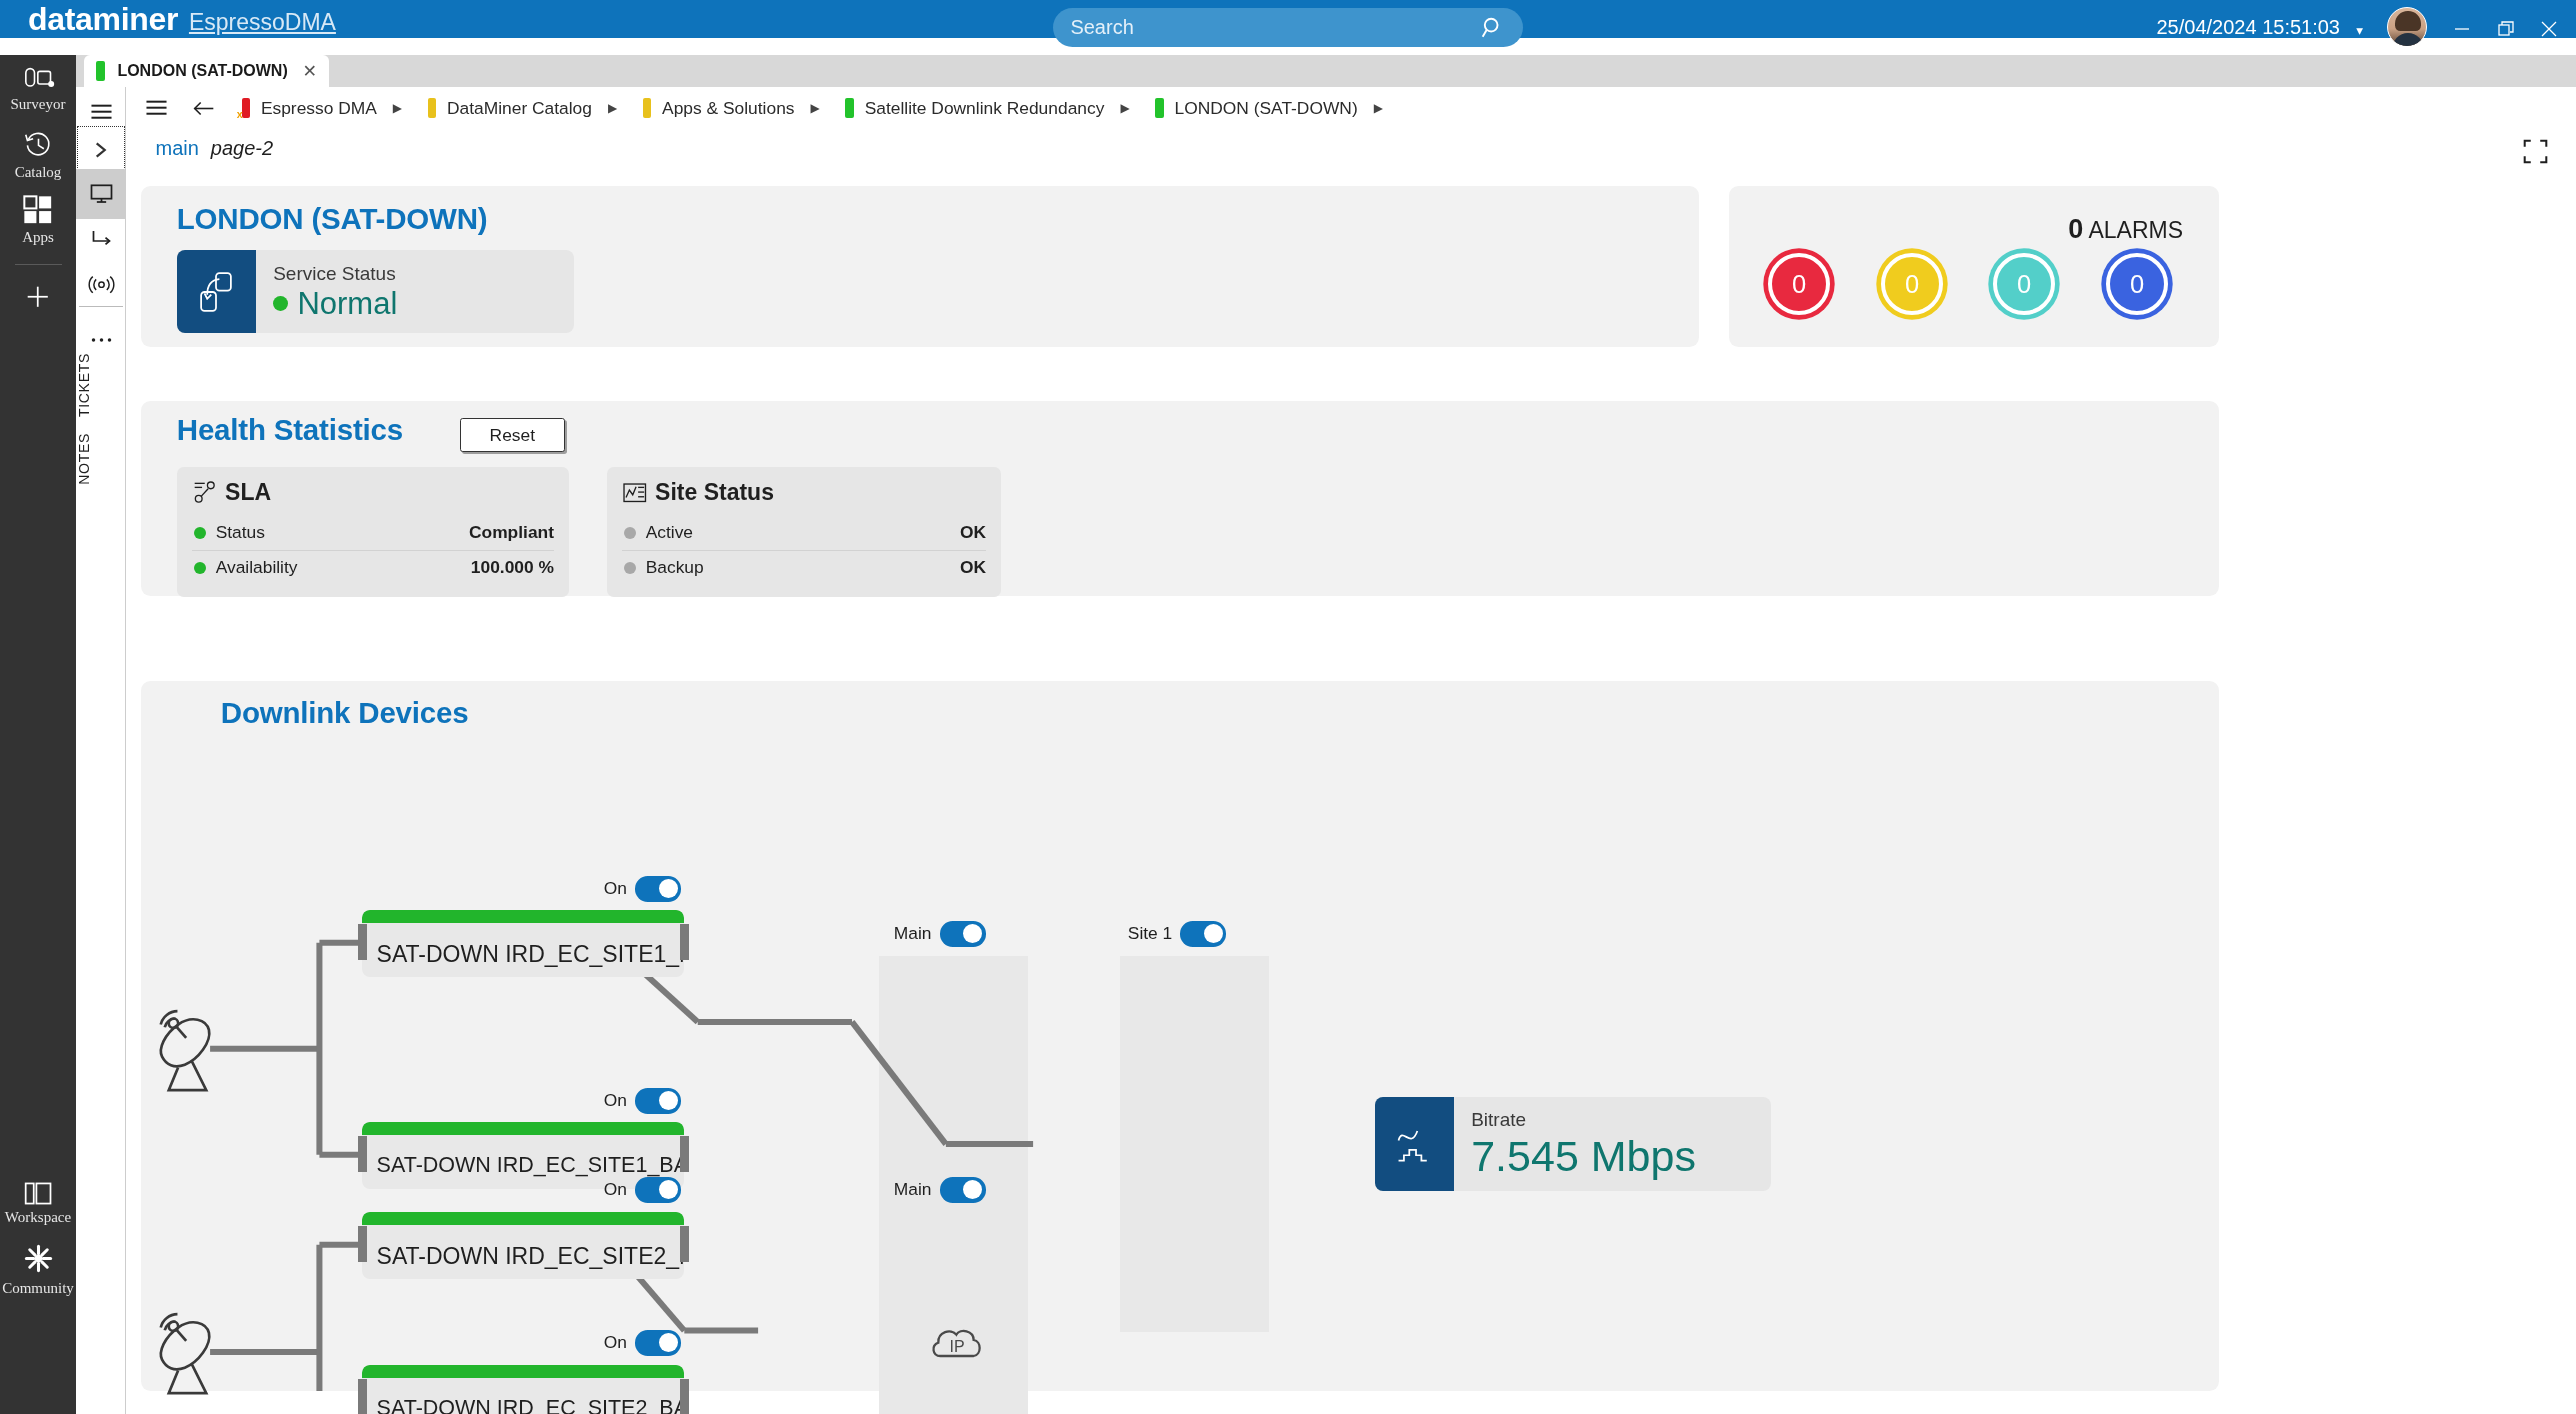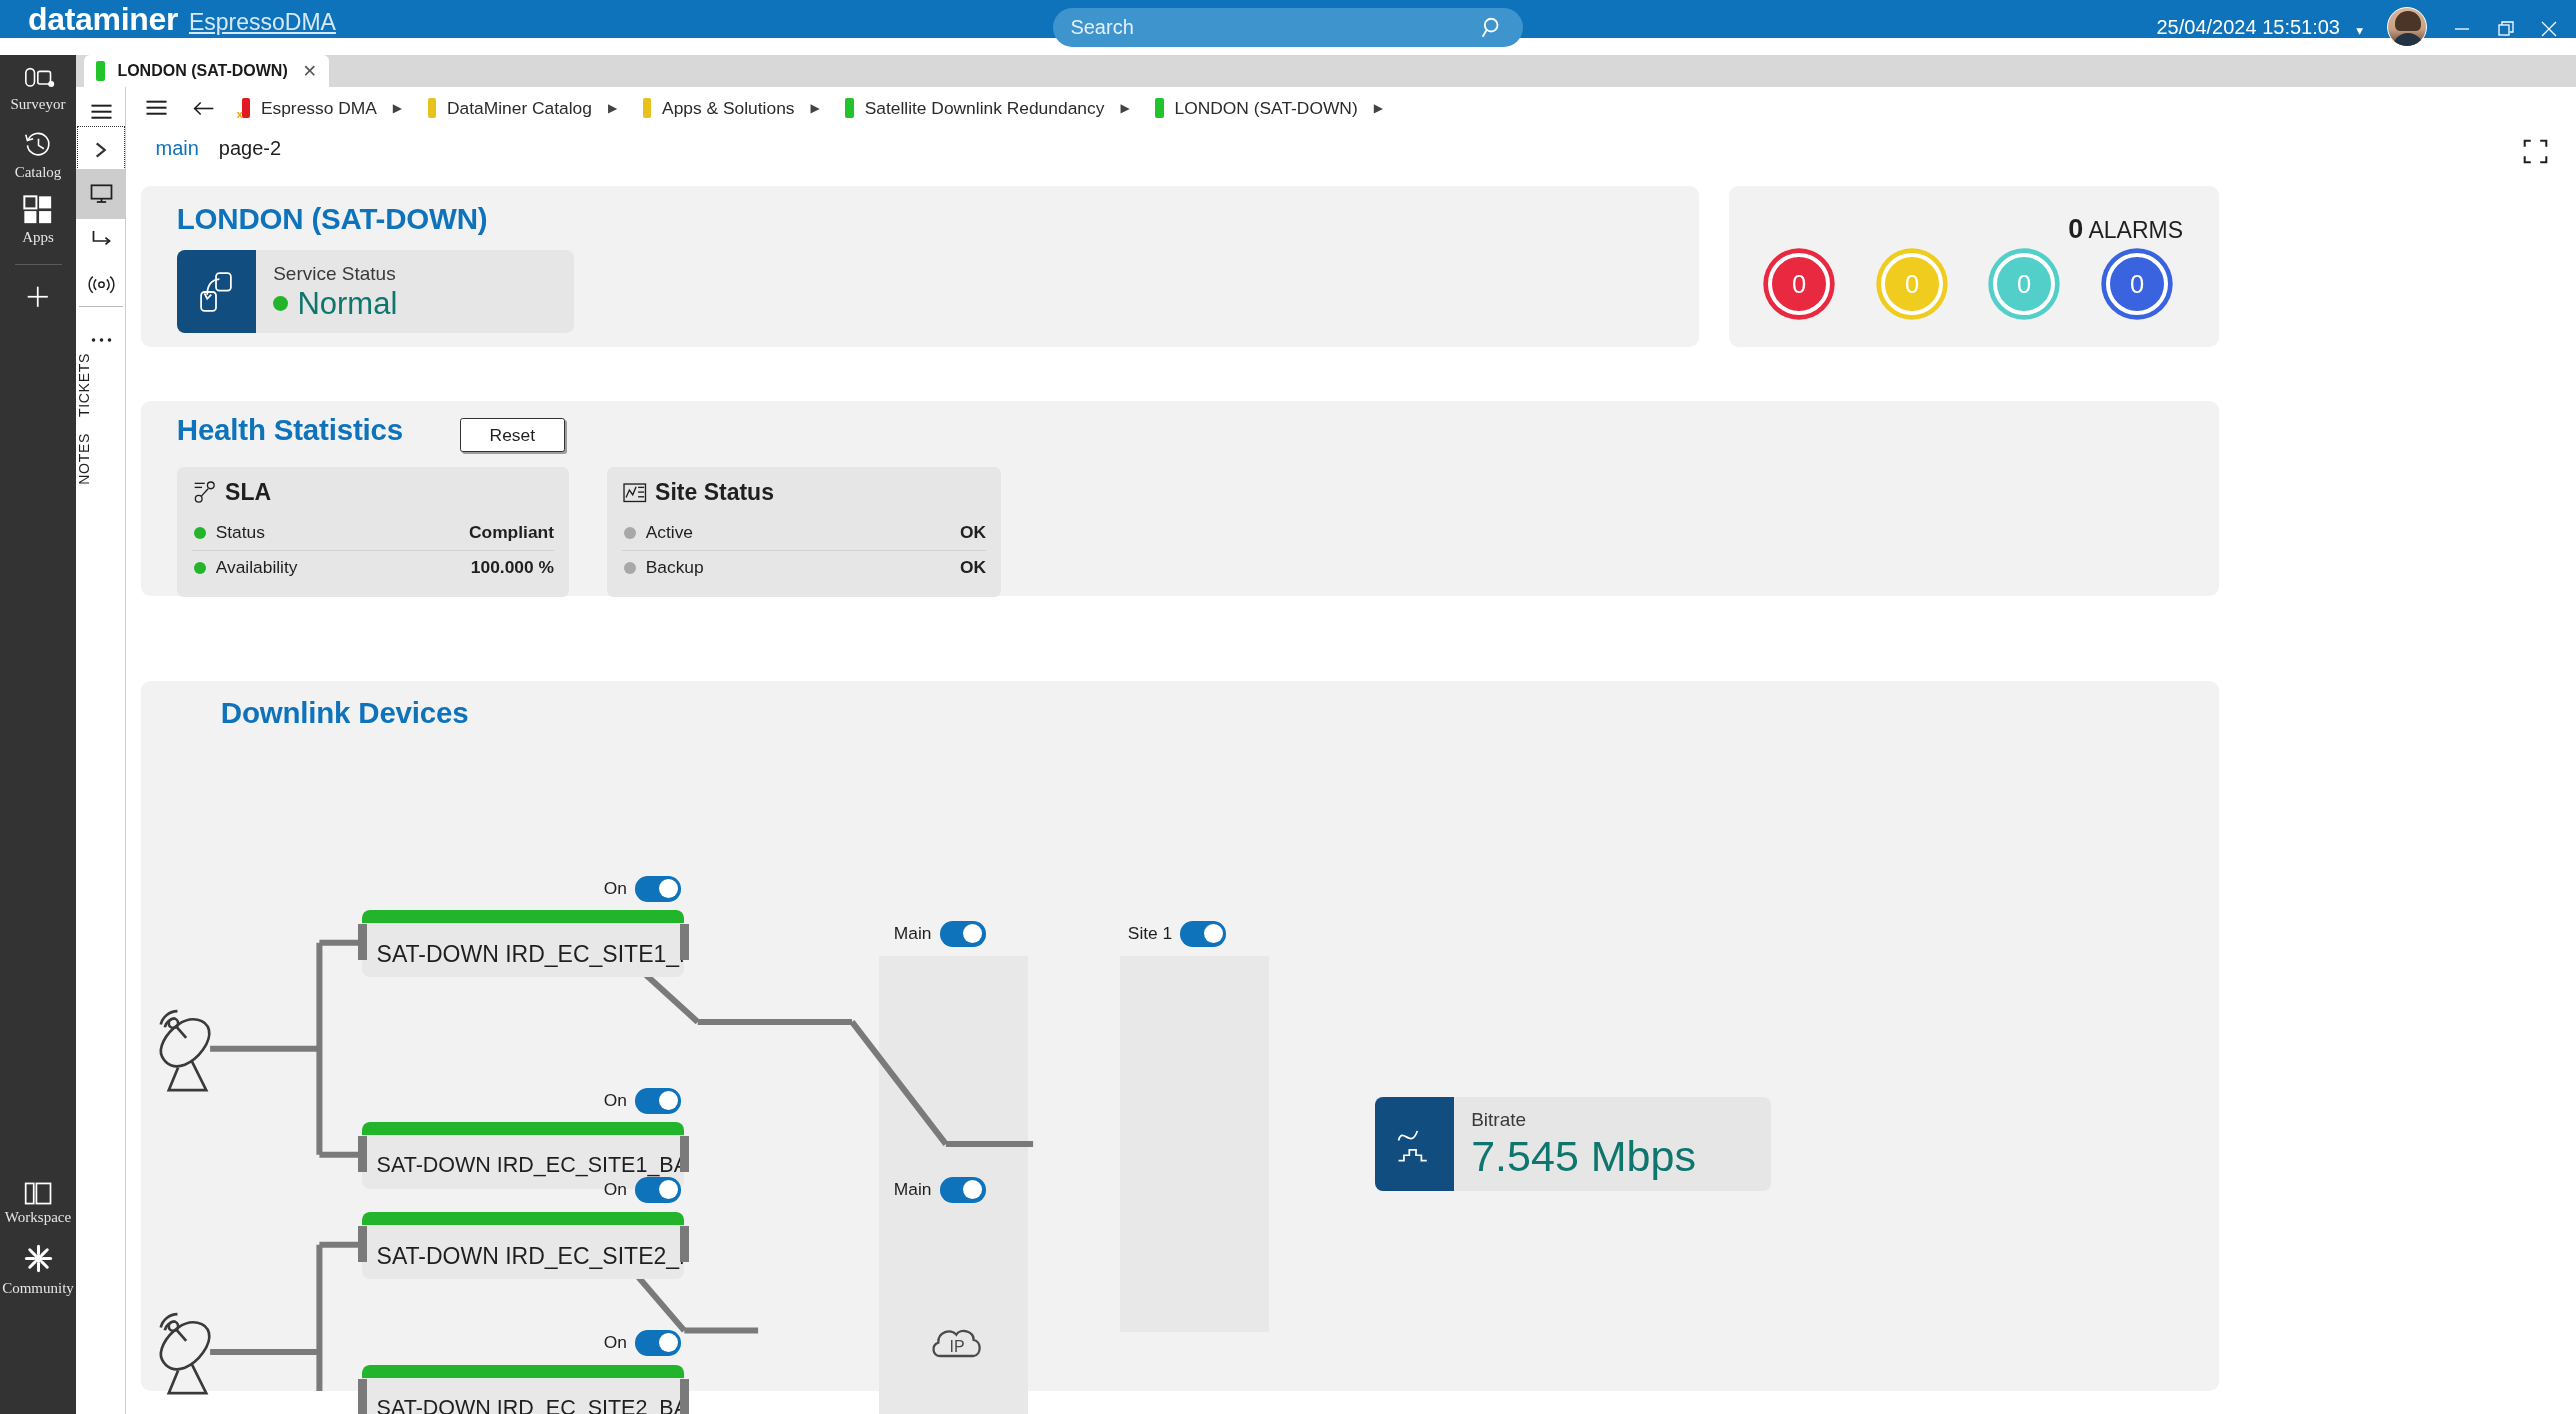--- a/index.html
+++ b/index.html
@@ -393,21 +393,21 @@
 
     <div class="crumb">
       <span class="crumb-pill" style="background:#22c32b;"></span>
       <span class="crumb-txt">LONDON (SAT-DOWN)</span>
       <span class="crumb-arrow">▶</span>
     </div>
   </div>
 
   <div class="pagerow">
     <span class="pagetab active" style="margin-left:29.5px;">main</span>
-    <span class="pagetab inactive" style="margin-left:20px;">page-2</span>
+    <span class="pagetab inactive" style="margin-left:12px;font-style:italic;">page-2</span>
     <svg class="expand-ic" width="27" height="27" viewBox="0 0 40 40" fill="none" stroke="#1f1f1f" stroke-width="3">
       <polyline points="4,13 4,4 13,4"></polyline>
         <polyline points="27,4 36,4 36,13"></polyline>
       <polyline points="36,27 36,36 27,36"></polyline>
         <polyline points="13,36 4,36 4,27"></polyline>
     </svg>
   </div>
 
   <div class="canvas">
 

